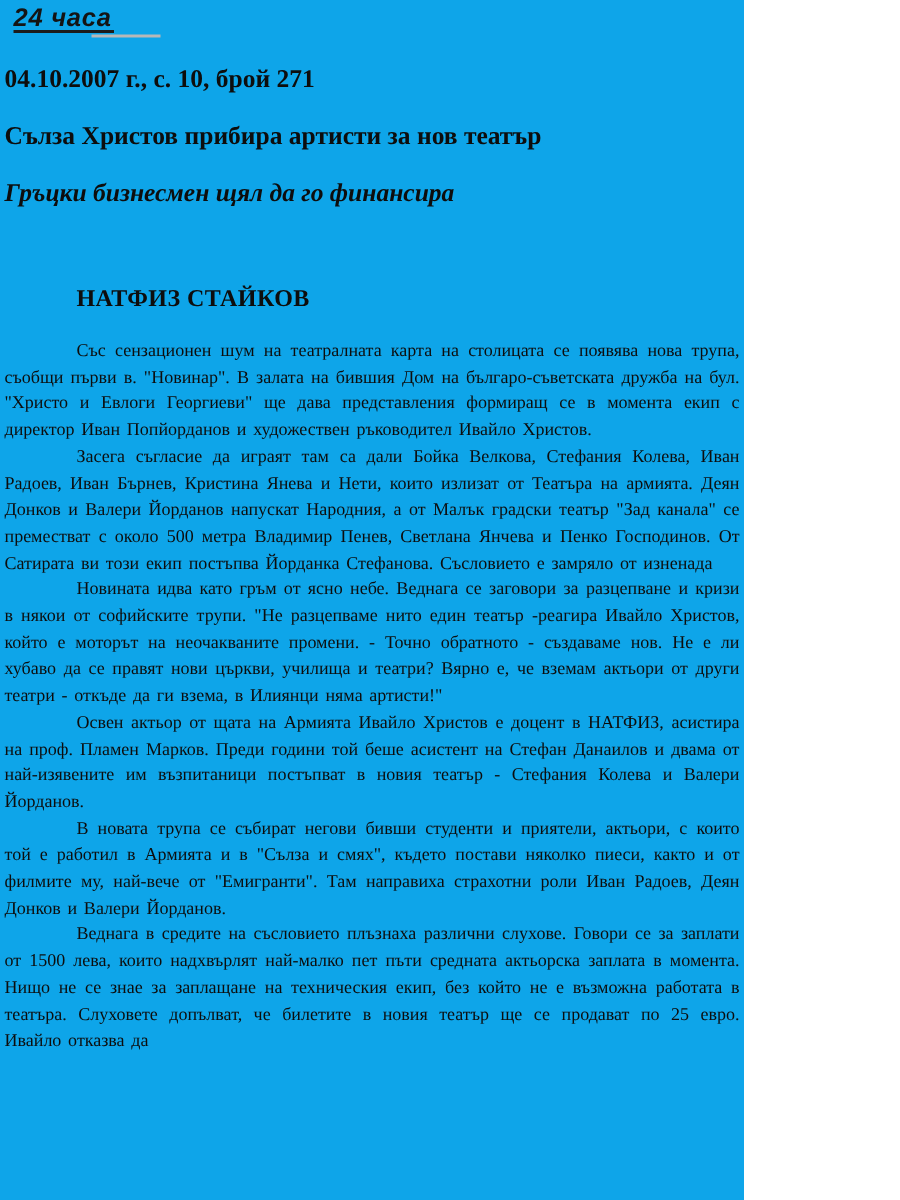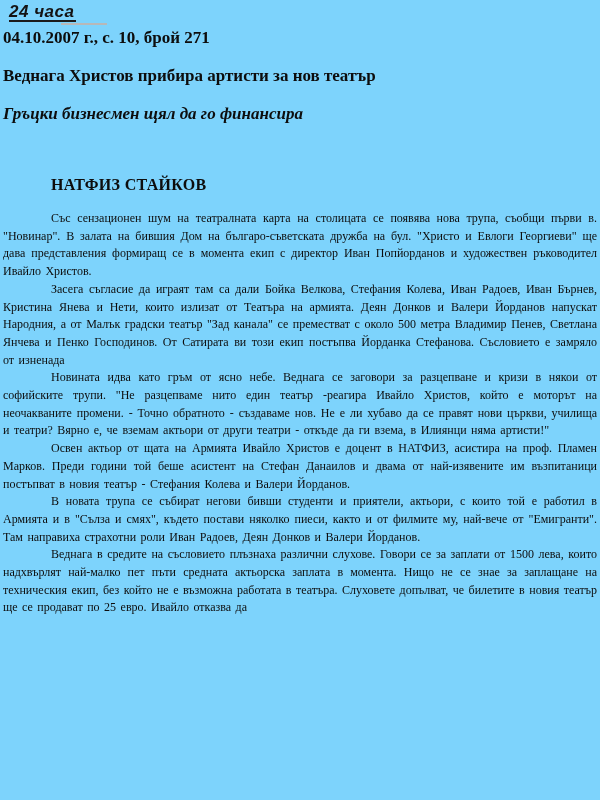--- a/index.html
+++ b/index.html
@@ -5,24 +5,24 @@
   * { margin: 0; padding: 0; box-sizing: border-box; }
   html, body { background: #ffffff; }
   body {
     width: 600px;
     height: 800px;
     overflow: hidden;
     font-family: "Liberation Serif", "DejaVu Serif", serif;
     color: #0d0d0d;
   }
   .page {
-    width: 600px;
+    width: 496px;
     height: 800px;
     padding: 3px 3px 0 3px;
-    background: #7dd3fc;
+    background: #0ea5e9;
   }
   .masthead { margin-left: 6px; }
   .logo {
     display: inline-block;
     font-family: "Liberation Sans", "DejaVu Sans", sans-serif;
     font-weight: bold;
     font-style: italic;
     font-size: 17px;
     letter-spacing: 0.5px;
     color: #141414;
@@ -31,21 +31,21 @@
     line-height: 17px;
   }
   .logo-sub {
     width: 46px;
     height: 2px;
     background: #b8b8b8;
     margin-left: 52px;
     margin-top: 1px;
   }
   .meta-line {
-    margin-top: 3px;
+    margin-top: 18px;
     font-weight: bold;
     font-size: 17px;
     line-height: 20px;
   }
   .headline {
     margin-top: 17px;
     font-weight: bold;
     font-size: 17px;
     line-height: 22px;
   }
@@ -80,21 +80,21 @@
 
 <div class="page">
 
   <div class="masthead">
     <span class="logo">24 часа</span>
     <div class="logo-sub"></div>
   </div>
 
   <div class="meta-line">04.10.2007 г., с. 10, брой 271</div>
 
-  <h1 class="headline">Веднага Христов прибира артисти за нов театър</h1>
+  <h1 class="headline">Сълза Христов прибира артисти за нов театър</h1>
 
   <h2 class="subheadline">Гръцки бизнесмен щял да го финансира</h2>
 
   <div class="byline">НАТФИЗ СТАЙКОВ</div>
 
   <div class="body-text">
     <p>Със сензационен шум на театралната карта на столицата се появява нова трупа, съобщи първи в. "Новинар". В залата на бившия Дом на българо-съветската дружба на бул. "Христо и Евлоги Георгиеви" ще дава представления формиращ се в момента екип с директор Иван Попйорданов и художествен ръководител Ивайло Христов.</p>
     <p>Засега съгласие да играят там са дали Бойка Велкова, Стефания Колева, Иван Радоев, Иван Бърнев, Кристина Янева и Нети, които излизат от Театъра на армията. Деян Донков и Валери Йорданов напускат Народния, а от Малък градски театър "Зад канала" се преместват с около 500 метра Владимир Пенев, Светлана Янчева и Пенко Господинов. От Сатирата ви този екип постъпва Йорданка Стефанова. Съсловието е замряло от изненада</p>
     <p>Новината идва като гръм от ясно небе. Веднага се заговори за разцепване и кризи в някои от софийските трупи. "Не разцепваме нито един театър -реагира Ивайло Христов, който е моторът на неочакваните промени. - Точно обратното - създаваме нов. Не е ли хубаво да се правят нови църкви, училища и театри? Вярно е, че вземам актьори от други театри - откъде да ги взема, в Илиянци няма артисти!"</p>
     <p>Освен актьор от щата на Армията Ивайло Христов е доцент в НАТФИЗ, асистира на проф. Пламен Марков. Преди години той беше асистент на Стефан Данаилов и двама от най-изявените им възпитаници постъпват в новия театър - Стефания Колева и Валери Йорданов.</p>

